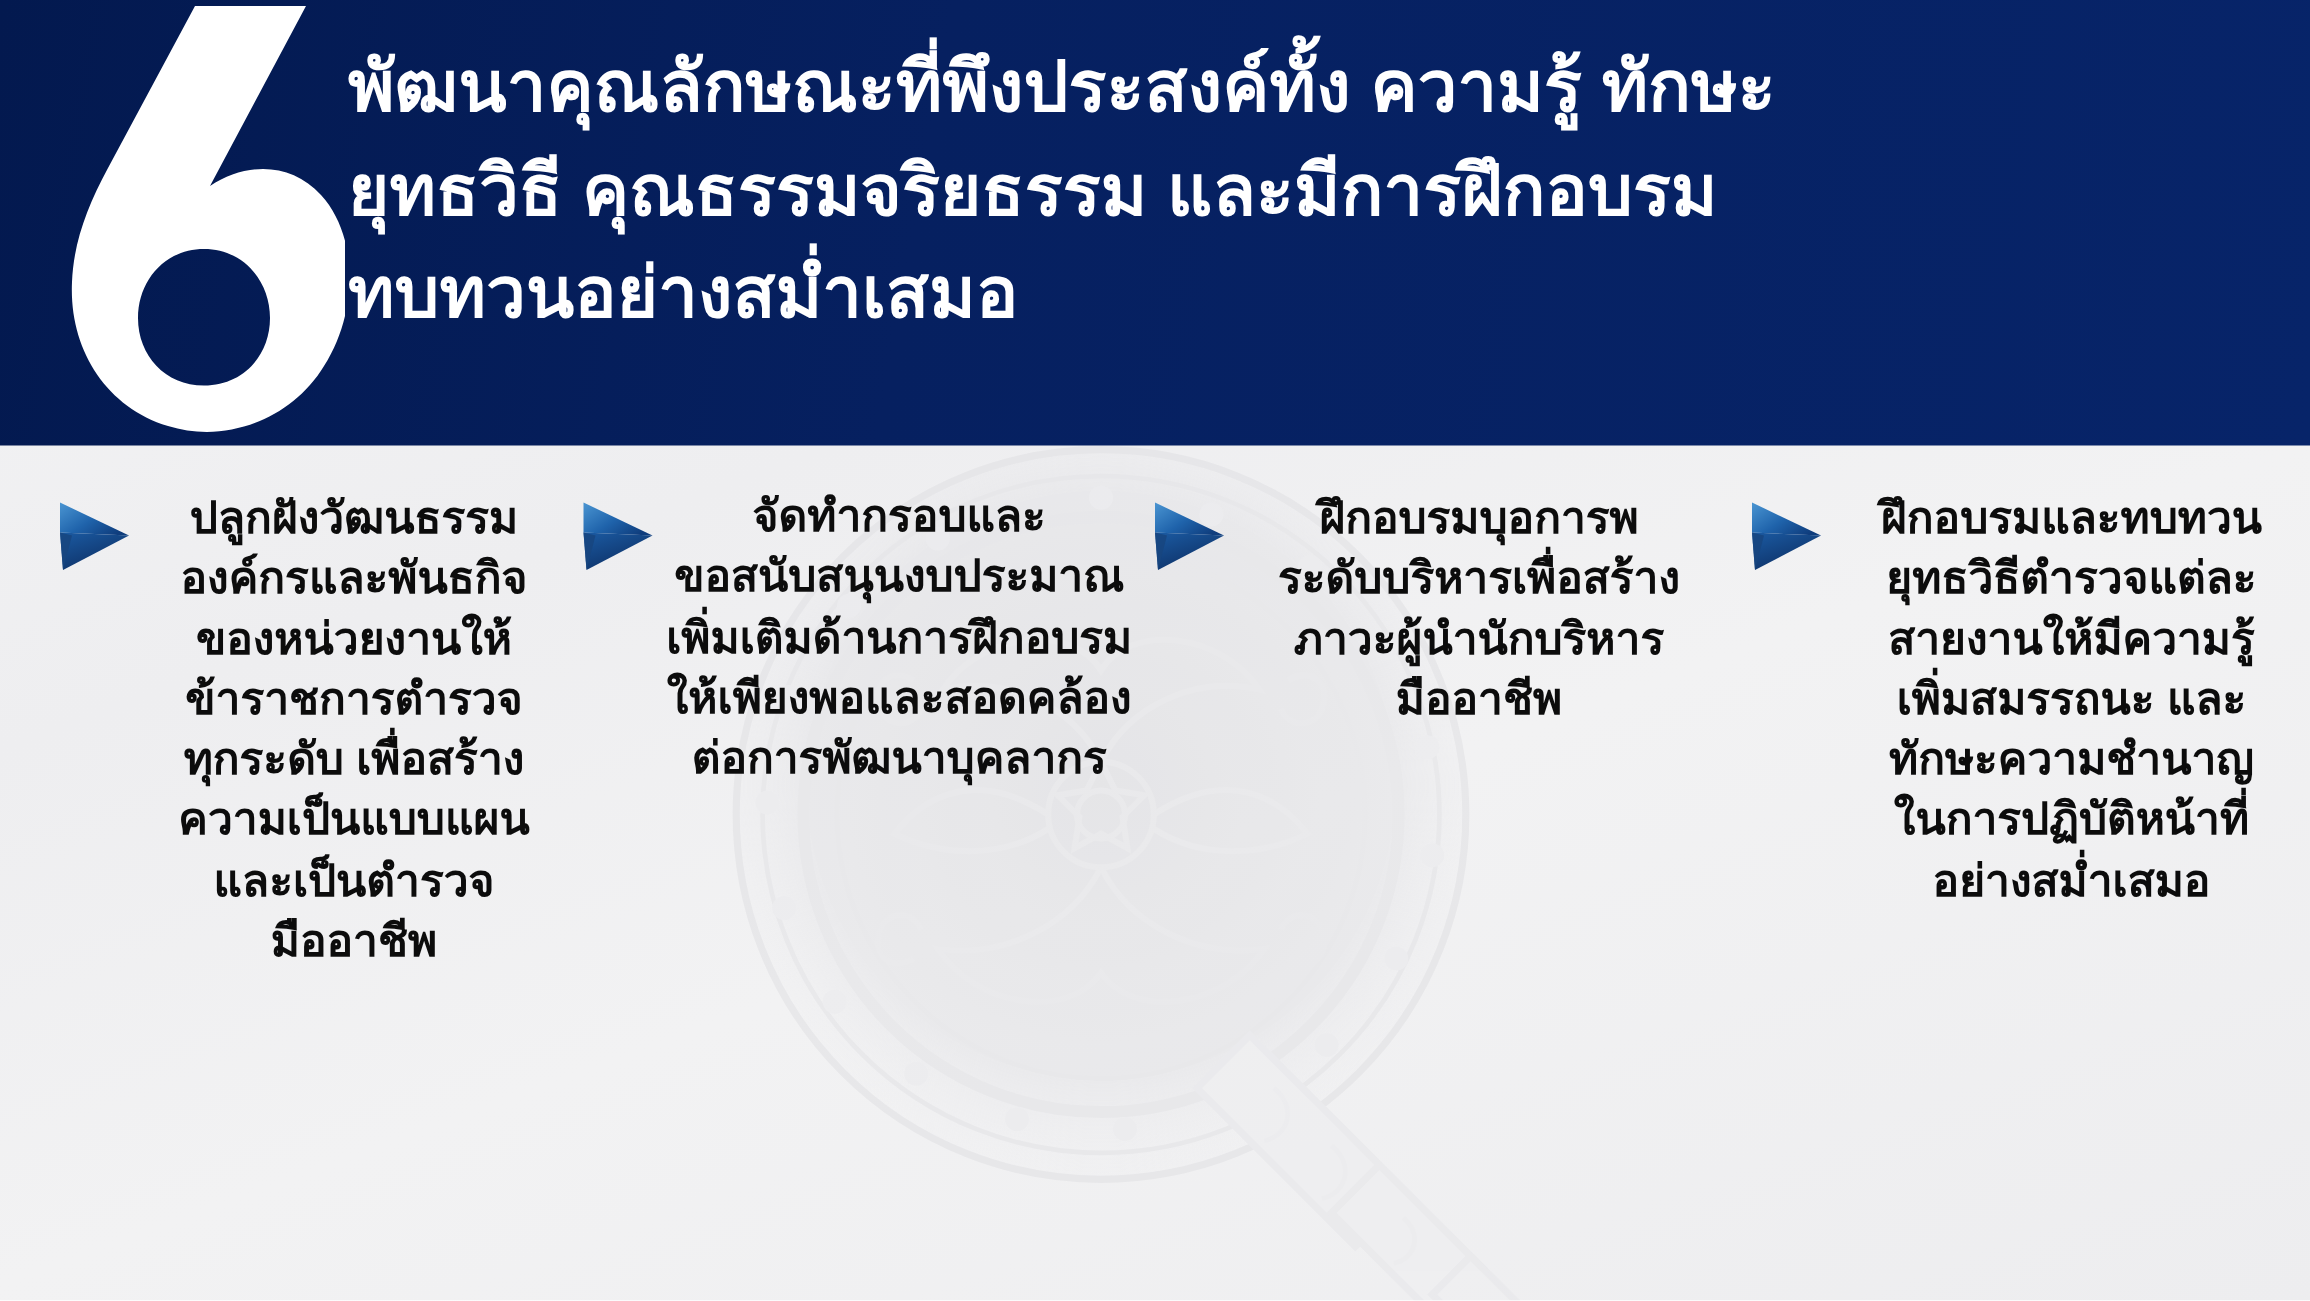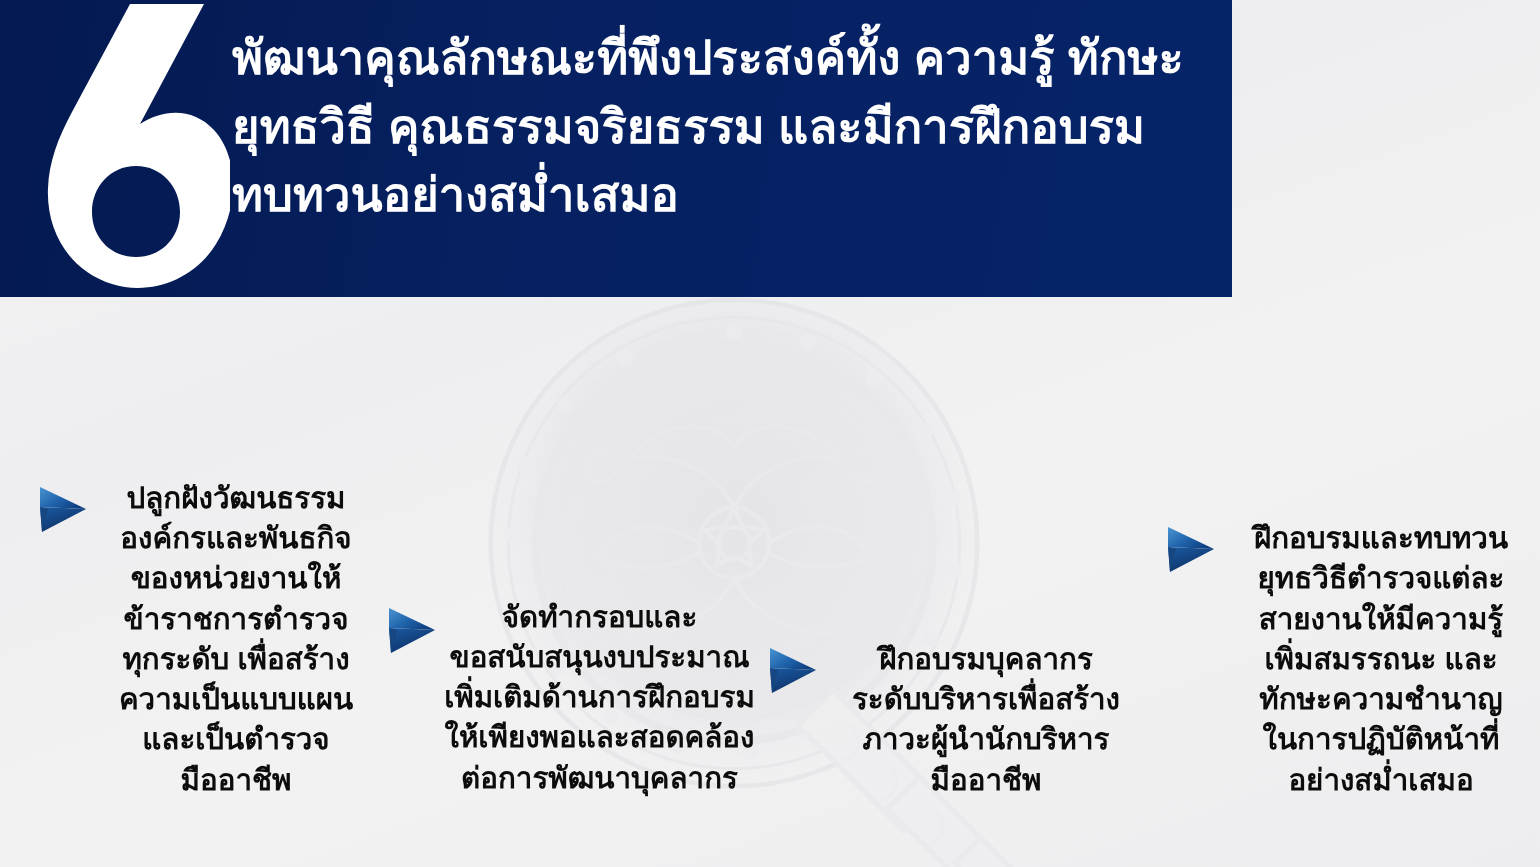--- a/index.html
+++ b/index.html
@@ -22,21 +22,21 @@
     left:430px; top:255px;
     width:640px; height:640px;
     opacity:.55;
     pointer-events:none;
   }
   #watermark svg{ width:100%; height:100%; display:block; }
 
   
   #header{
     position:absolute; left:0; top:0;
-    width:1232px; height:297px;
+    width:1540px; height:297px;
     background:#062060;
     background:linear-gradient(100deg,#03194f 0%,#062060 40%,#072469 100%);
     overflow:hidden;
   }
   #bignum{
     position:absolute;
     left:44px; top:-4px;
     width:186px; height:300px;
     pointer-events:none;
   }
@@ -50,24 +50,24 @@
     font-size:47px;
     font-weight:700;
     line-height:1.46;
     letter-spacing:.1px;
     white-space:pre-line;
   }
 
   
   #columns{
     position:absolute;
-    left:0; top:340px;
+    left:0; top:324px;
     width:1540px; height:460px;
     display:flex;
-    align-items:flex-end;
+    align-items:flex-start;
   }
   .col{
     position:relative;
     display:flex;
     align-items:flex-start;
     flex:0 0 auto;
   }
   .col-1{ width:378px; padding-left:34px; }
   .col-2{ width:378px; padding-left:5px; }
   .col-3{ width:392px; padding-left:8px; }
@@ -266,21 +266,21 @@
             <linearGradient id="ar3b" x1="0%" y1="0%" x2="60%" y2="100%">
               <stop offset="0%" stop-color="#1b5ba3"></stop>
                 <stop offset="100%" stop-color="#0d2f64"></stop>
             </linearGradient>
           </defs>
           <path fill="url(#ar3a)" d="M6 5 L52 27 L6 25 Z"></path>
           <path fill="url(#ar3b)" d="M6 25 L52 27 L8 50 Z"></path>
           <path fill="#17457f" d="M6 25 L14 27 L8 50 Z" opacity=".85"></path>
         </svg>
       </span>
-      <div class="col-text">ฝึกอบรมบุคลากร
+      <div class="col-text">ฝึกอบรมบุอการพ
 ระดับบริหารเพื่อสร้าง
 ภาวะผู้นำนักบริหาร
 มืออาชีพ</div>
     </div>
 
     <div class="col col-4">
       <span class="bullet-arrow">
         <svg viewBox="0 0 58 56" aria-hidden="true">
           <defs>
             <linearGradient id="ar4a" x1="0%" y1="0%" x2="100%" y2="70%">

